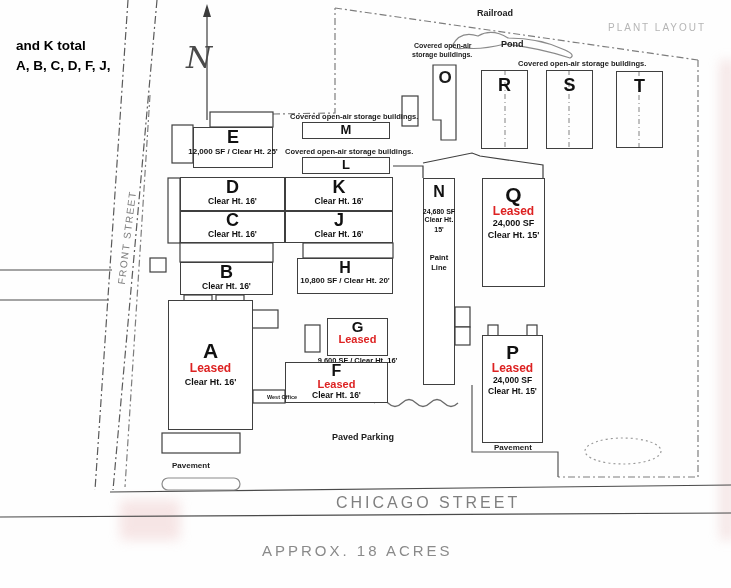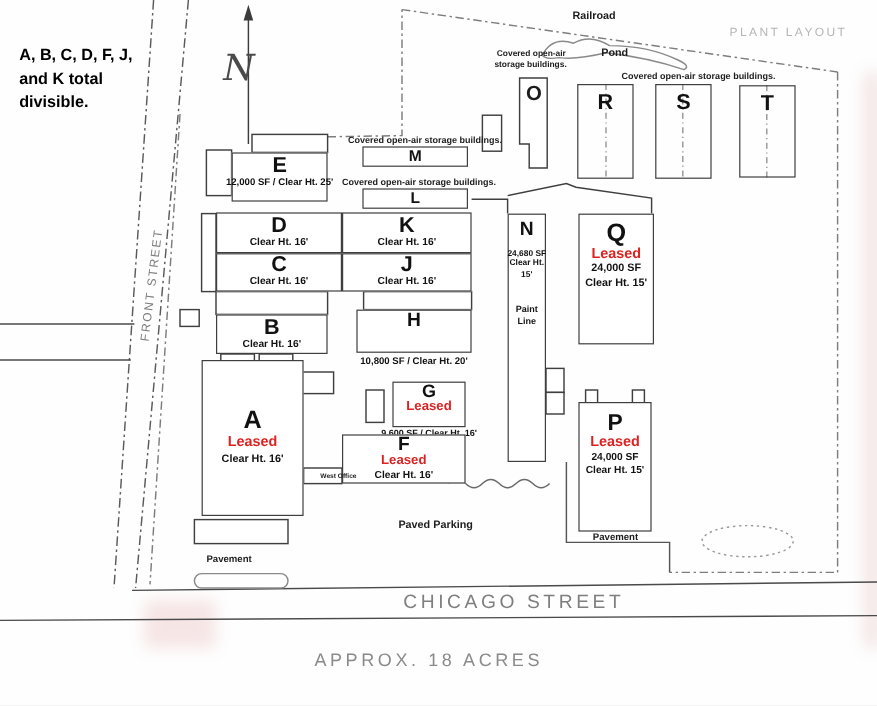--- a/index.html
+++ b/index.html
@@ -117,21 +117,21 @@
     <div class="note" style="font-size:8.5px;">Clear Ht. 16'</div>
   </div>
 
   <div class="bldg" style="left:285px;top:211px;width:108px;height:32px;">
     <div class="bname" style="font-size:18px;line-height:17px;">J</div>
     <div class="note" style="font-size:8.5px;">Clear Ht. 16'</div>
   </div>
 
   <div class="bldg" style="left:297px;top:258px;width:96px;height:36px;">
     <div class="bname" style="font-size:16px;line-height:17px;">H</div>
-    <div class="note" style="font-size:8px;margin-top:20px;">10,800 SF / Clear Ht. 20'</div>
+    <div class="note" style="font-size:8px;">10,800 SF / Clear Ht. 20'</div>
   </div>
 
   <div class="bldg" style="left:327px;top:318px;width:61px;height:38px;">
     <div class="bname" style="font-size:15px;line-height:14px;margin-top:1px;">G</div>
     <div class="status" style="font-size:11px;line-height:11px;">Leased</div>
     <div class="note" style="font-size:7.5px;margin-top:11px;">9,600 SF / Clear Ht. 16'</div>
   </div>
 
   <div class="bldg" style="left:285px;top:362px;width:103px;height:41px;">
     <div class="bname" style="font-size:16px;line-height:15px;">F</div>
@@ -190,23 +190,22 @@
     <div class="bname" style="font-size:18px;">T</div>
   </div>
 
   <div class="cap" style="left:414px;top:42px;font-size:7px;">Covered open-air</div>
   <div class="cap" style="left:412px;top:51px;font-size:7px;">storage buildings.</div>
   <div class="cap" style="left:518px;top:59px;">Covered open-air storage buildings.</div>
   <div class="cap" style="left:290px;top:112px;">Covered open-air storage buildings.</div>
   <div class="cap" style="left:285px;top:147px;">Covered open-air storage buildings.</div>
 
   <div class="annot" style="left:16px;top:36px;">
+    <div>and K total</div>
     <div>A, B, C, D, F, J,</div>
-    <div>and K total</div>
-    <div>divisible.</div>
   </div>
 
   <div class="compassN" style="left:186px;top:40px;">N</div>
 
   <div class="lbl" style="left:477px;top:8px;font-size:9px;">Railroad</div>
   <div class="graylbl" style="left:608px;top:22px;font-size:10px;color:#b5b5b5;">PLANT LAYOUT</div>
   <div class="lbl" style="left:501px;top:39px;font-size:9px;">Pond</div>
 
 
   <div class="graylbl" style="left:62px;top:232px;width:130px;text-align:center;font-size:10px;letter-spacing:1.5px;color:#7d7d7d;transform:rotate(-83deg);">FRONT STREET</div>

